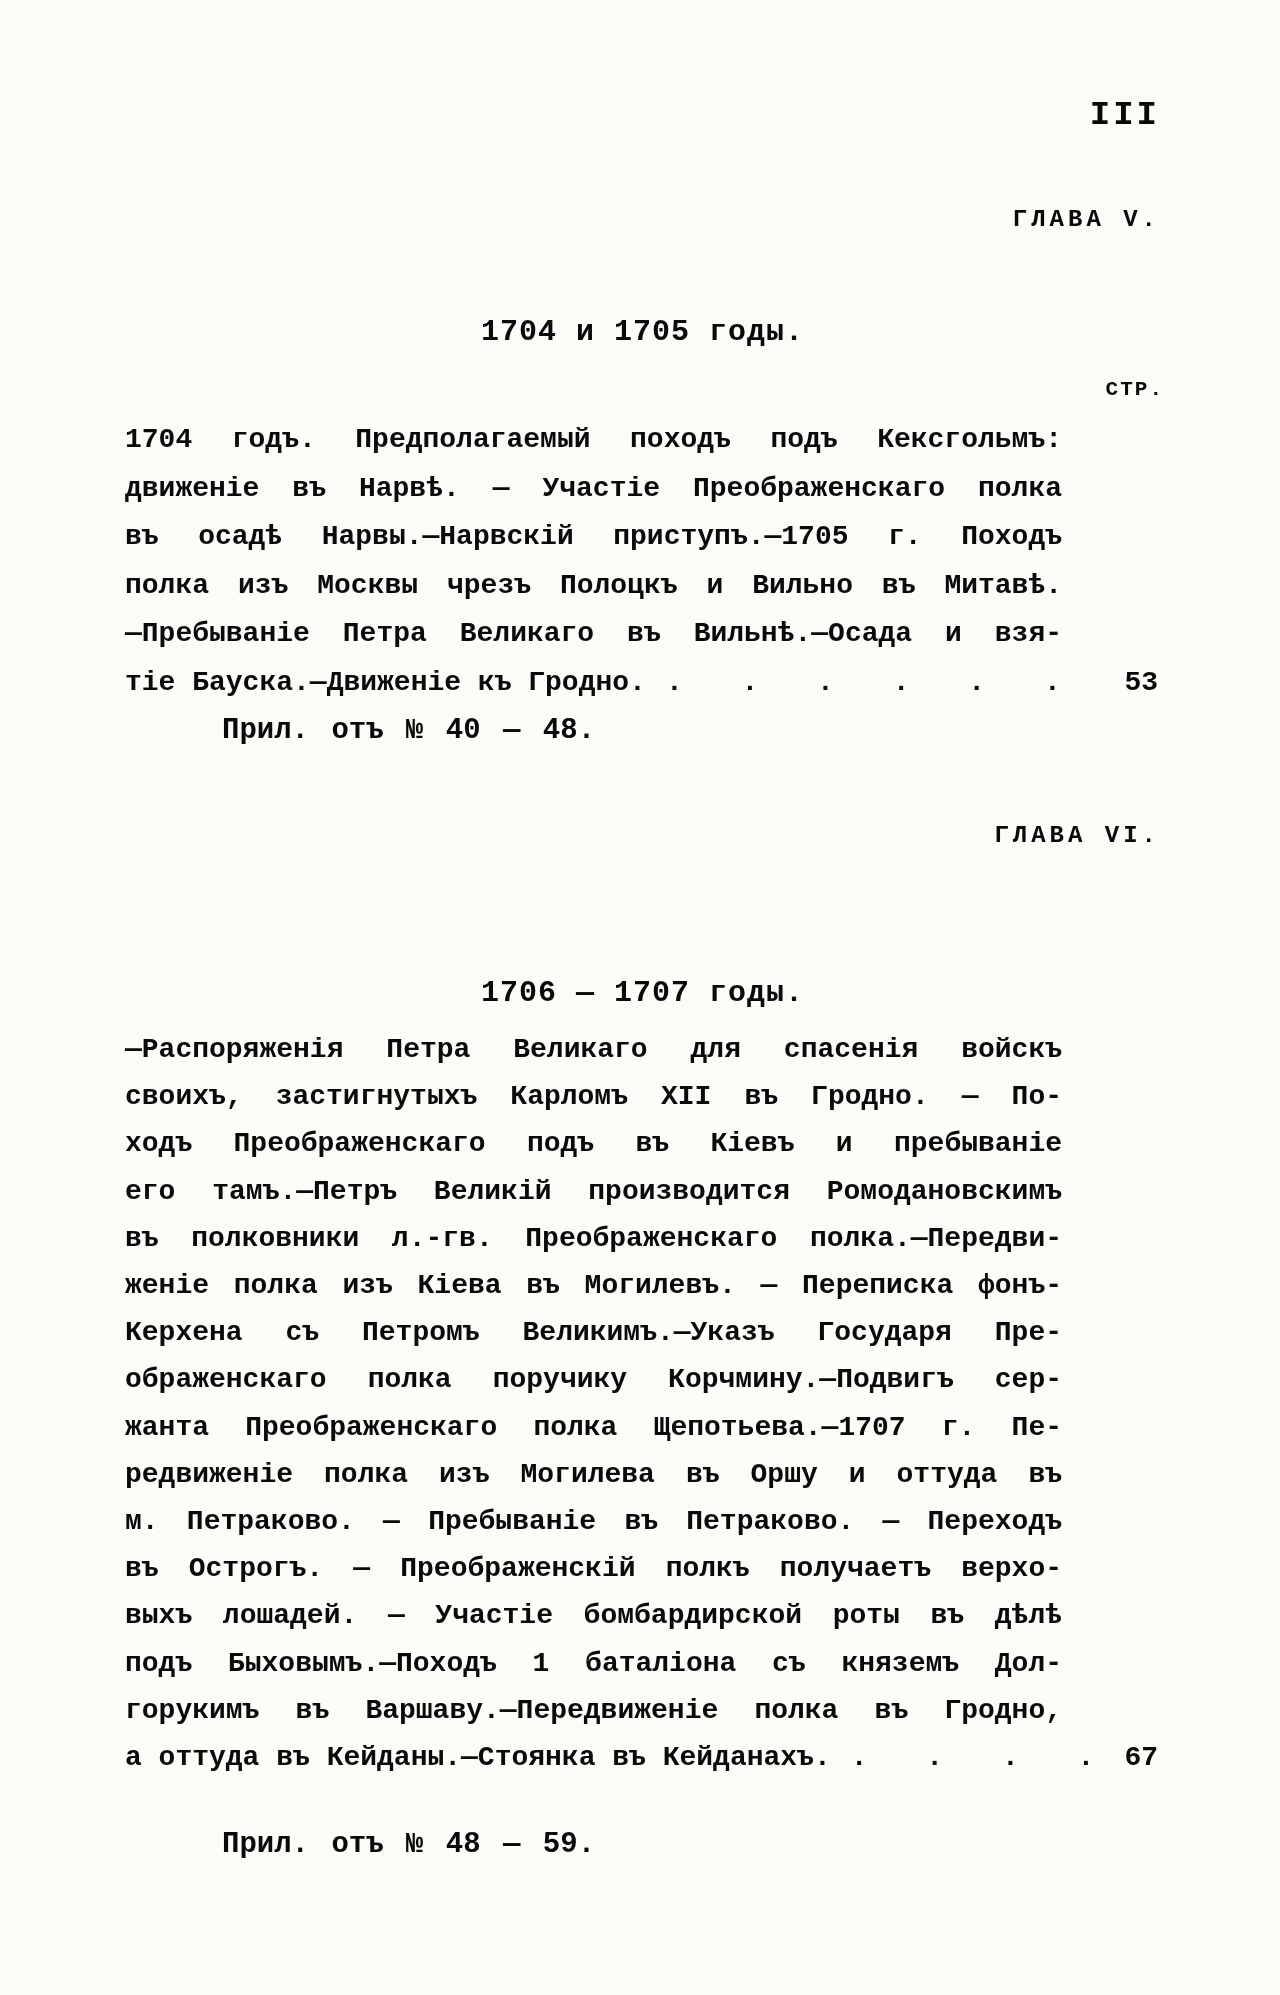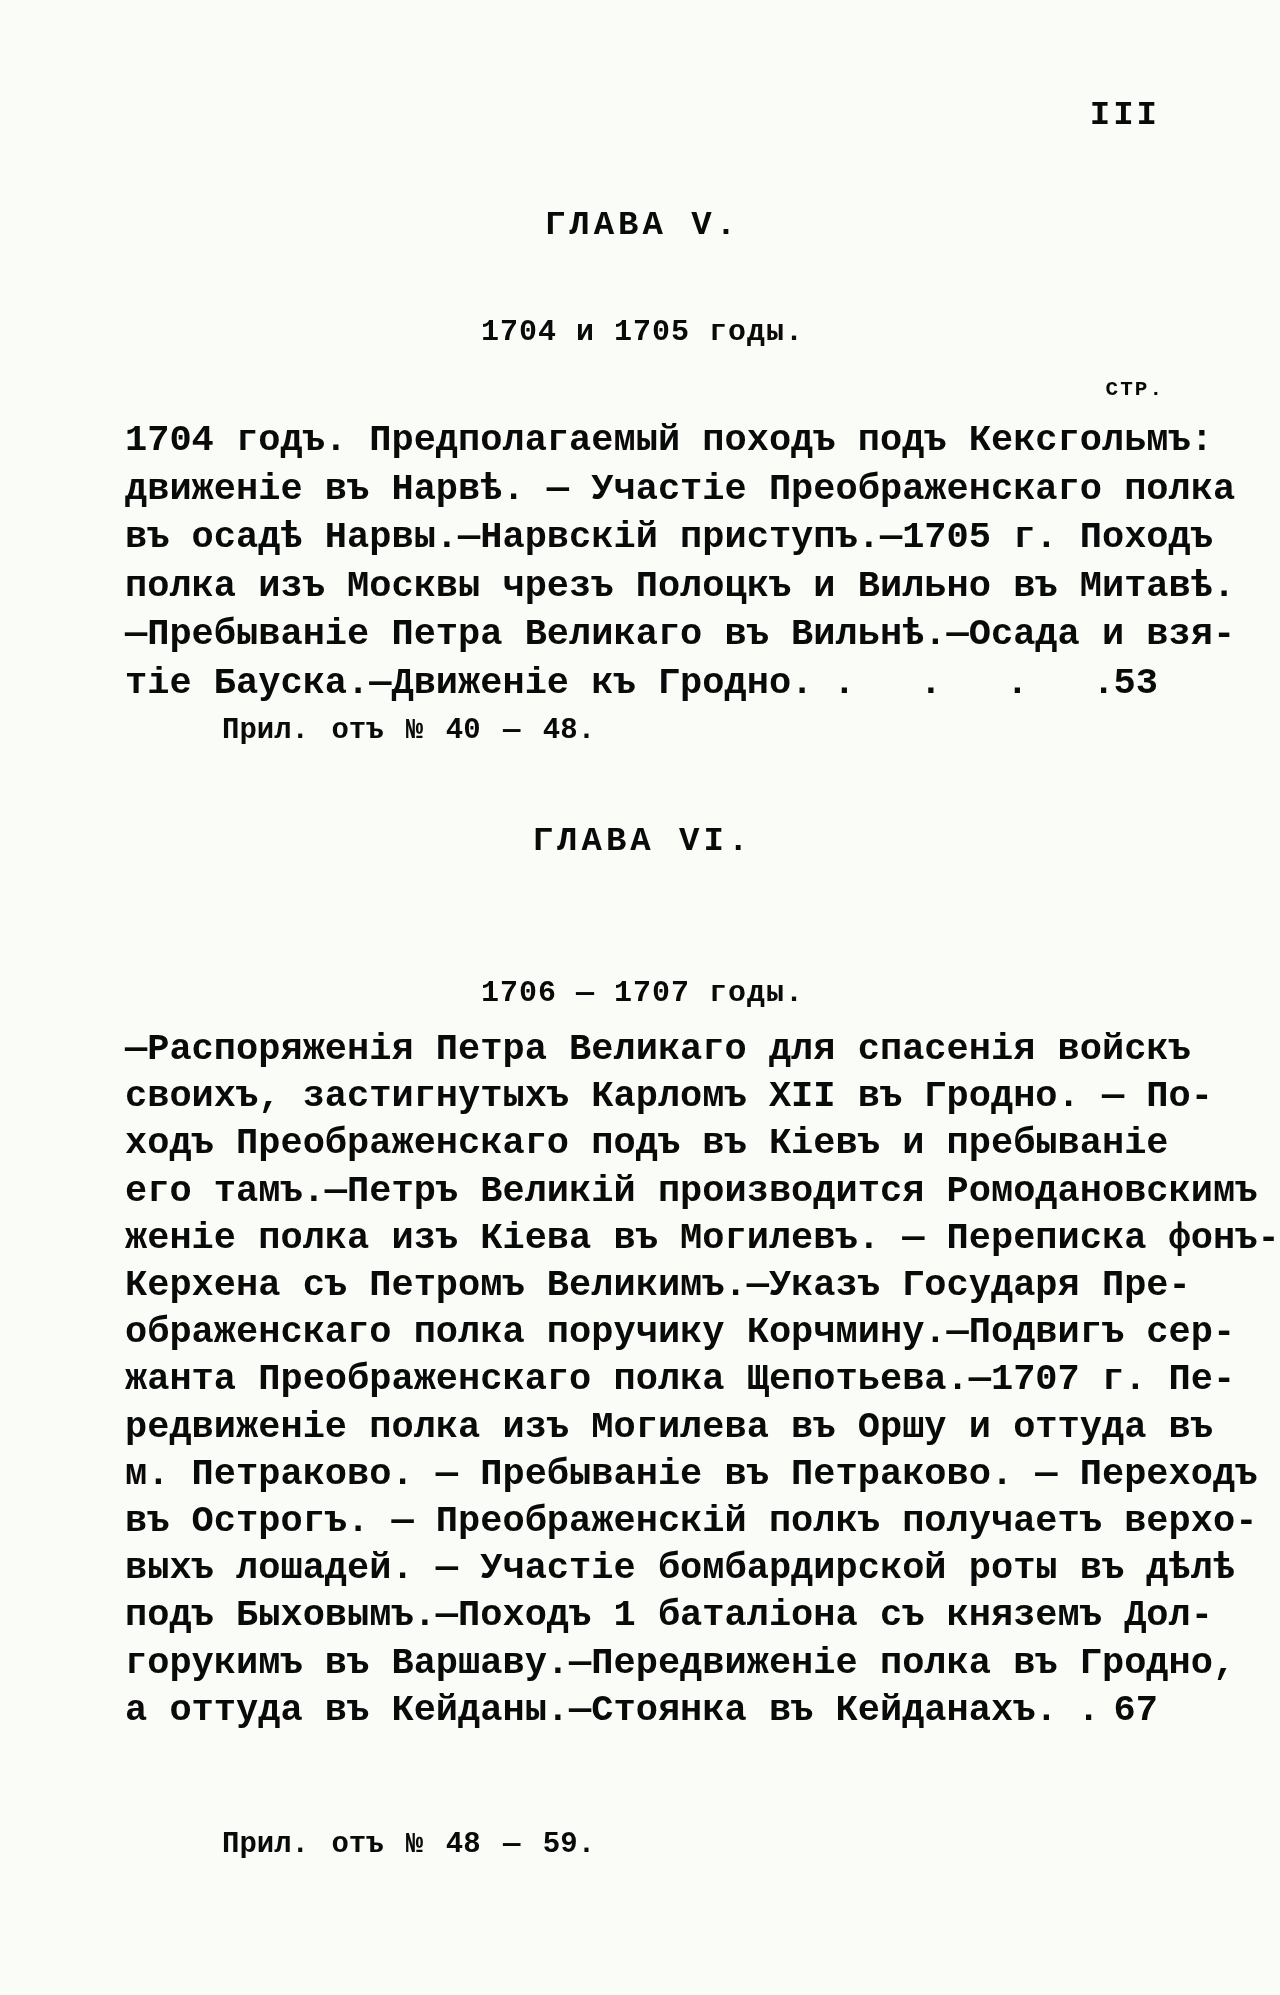--- a/index.html
+++ b/index.html
@@ -28,41 +28,41 @@
     position: absolute;
     top: 378px;
     right: 116px;
     font-size: 21px;
     letter-spacing: 2px;
   }
   .chapter-heading {
     position: absolute;
     left: 125px;
     width: 1035px;
-    text-align: center;
-    font-size: 34px;
+    text-align: right;
+    font-size: 24px;
     letter-spacing: 4px;
   }
   .ch5-heading { top: 206px; }
   .ch6-heading { top: 822px; }
   .chapter-subtitle {
     position: absolute;
     left: 125px;
     width: 1035px;
     text-align: center;
     font-size: 30px;
     letter-spacing: 1px;
   }
   .ch5-subtitle { top: 315px; }
   .ch6-subtitle { top: 976px; }
   .toc-para {
     position: absolute;
     left: 125px;
     width: 937px;
-    font-size: 37px;
+    font-size: 28px;
   }
   .para1 { top: 416px; line-height: 48.5px; }
   .para2 { top: 1026px; line-height: 47.2px; }
   .toc-line {
     text-align: justify;
     text-align-last: justify;
     white-space: nowrap;
   }
   .toc-lastline {
     display: flex;
@@ -118,20 +118,21 @@
   <div class="appendix app1">Прил. отъ № 40 — 48.</div>
 
   <div class="chapter-heading ch6-heading">ГЛАВА VI.</div>
   <div class="chapter-subtitle ch6-subtitle">1706 — 1707 годы.</div>
 
   <div class="toc-para para2">
     <div class="toc-line">—Распоряженія Петра Великаго для спасенія войскъ</div>
     <div class="toc-line">своихъ, застигнутыхъ Карломъ XII въ Гродно. — По-</div>
     <div class="toc-line">ходъ Преображенскаго подъ въ Кіевъ и пребываніе</div>
     <div class="toc-line">его тамъ.—Петръ Великій производится Ромодановскимъ</div>
+    <div class="toc-line">въ полковники л.-гв. Преображенскаго полка.—Передви-</div>
     <div class="toc-line">женіе полка изъ Кіева въ Могилевъ. — Переписка фонъ-</div>
     <div class="toc-line">Керхена съ Петромъ Великимъ.—Указъ Государя Пре-</div>
     <div class="toc-line">ображенскаго полка поручику Корчмину.—Подвигъ сер-</div>
     <div class="toc-line">жанта Преображенскаго полка Щепотьева.—1707 г. Пе-</div>
     <div class="toc-line">редвиженіе полка изъ Могилева въ Оршу и оттуда въ</div>
     <div class="toc-line">м. Петраково. — Пребываніе въ Петраково. — Переходъ</div>
     <div class="toc-line">въ Острогъ. — Преображенскій полкъ получаетъ верхо-</div>
     <div class="toc-line">выхъ лошадей. — Участіе бомбардирской роты въ дѣлѣ</div>
     <div class="toc-line">подъ Быховымъ.—Походъ 1 баталіона съ княземъ Дол-</div>
     <div class="toc-line">горукимъ въ Варшаву.—Передвиженіе полка въ Гродно,</div>

